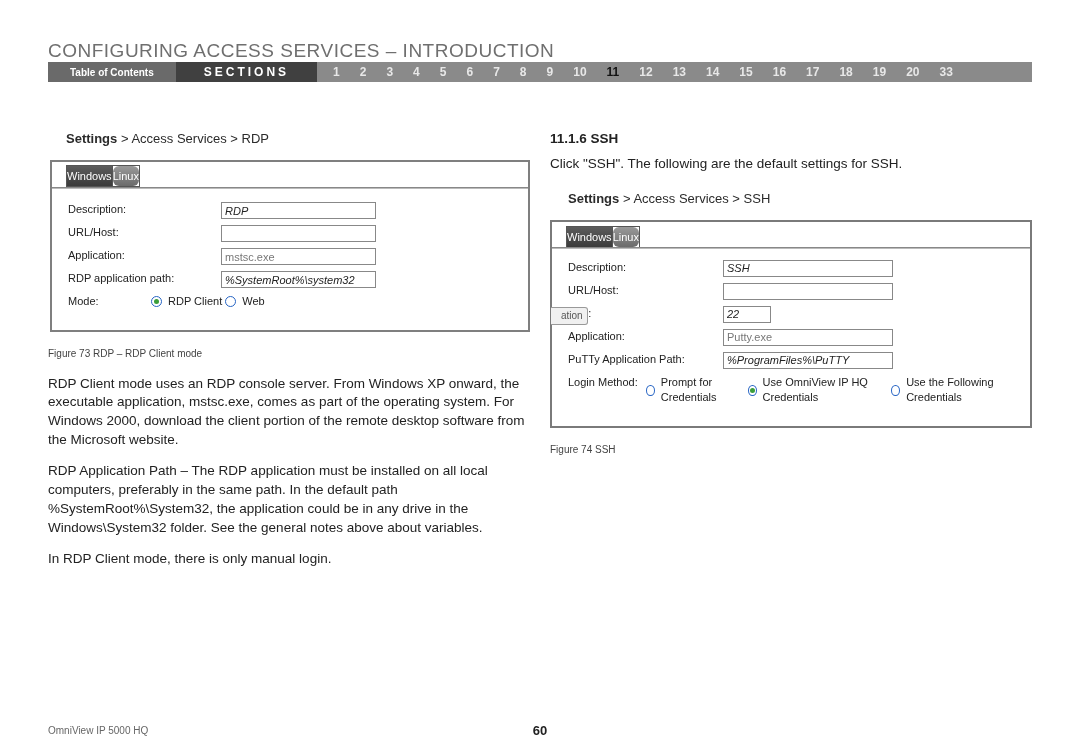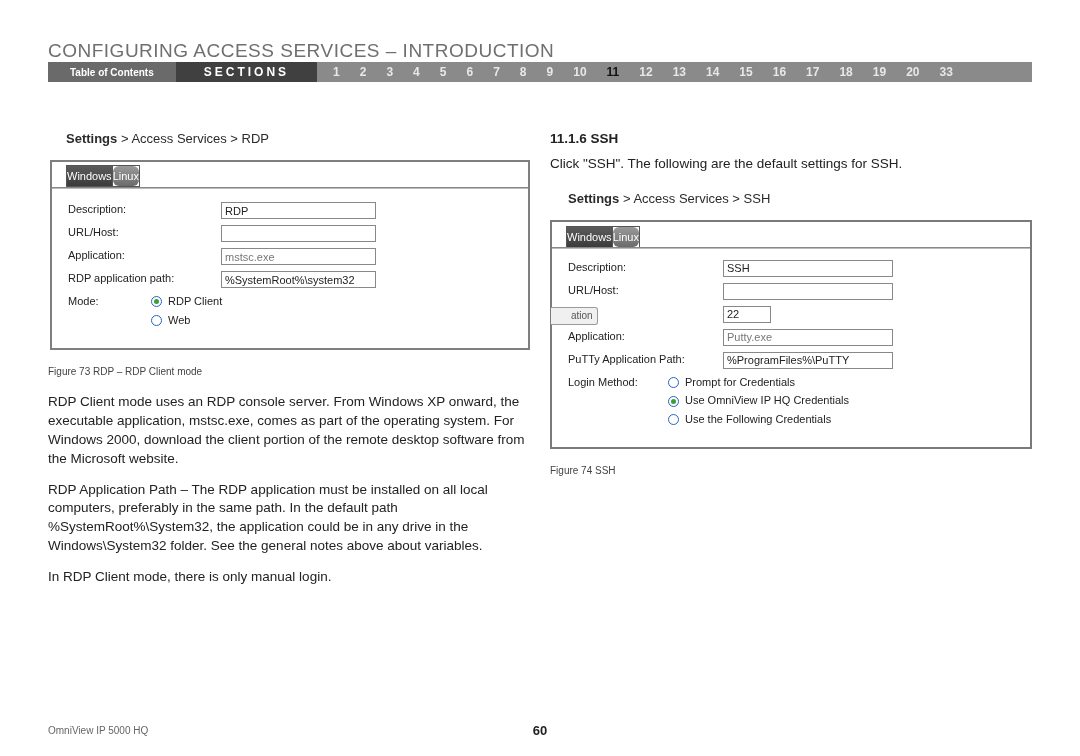--- a/index.html
+++ b/index.html
@@ -137,24 +137,23 @@
   }
   .row-input {
     border: 1px solid #888;
     height: 17px;
     width: 155px;
     font-size: 11px;
     padding: 1px 3px;
     color: #777;
     background: #fff;
   }
-  .row-input.filled { color: #222; }
+  .row-input.filled { color: #222; font-style: italic; }
   .radio-group {
     display: flex;
-    flex-direction: column;
     gap: 3px;
     font-size: 11px;
   }
   .radio-row {
     display: flex;
     align-items: center;
     gap: 6px;
   }
   .radio {
     width: 11px; height: 11px;
@@ -208,21 +207,21 @@
   .ssh-rows .row-input { width: 170px; }
   .ssh-small-input { width: 48px !important; }
   .tab-fragment {
     position:absolute;
     left:-1px;
     top:85px;
     border:1px solid #999;
     border-left:none;
     border-radius:0 3px 3px 0;
     font-size:10px;
-    padding:1px 4px 1px 20px;
+    padding:1px 4px 1px 10px;
     color:#555;
     background:#f0f0f0;
   }
 
   .footer {
     position: absolute;
     bottom: 20px;
     left: 48px;
     right: 48px;
     display: flex;

